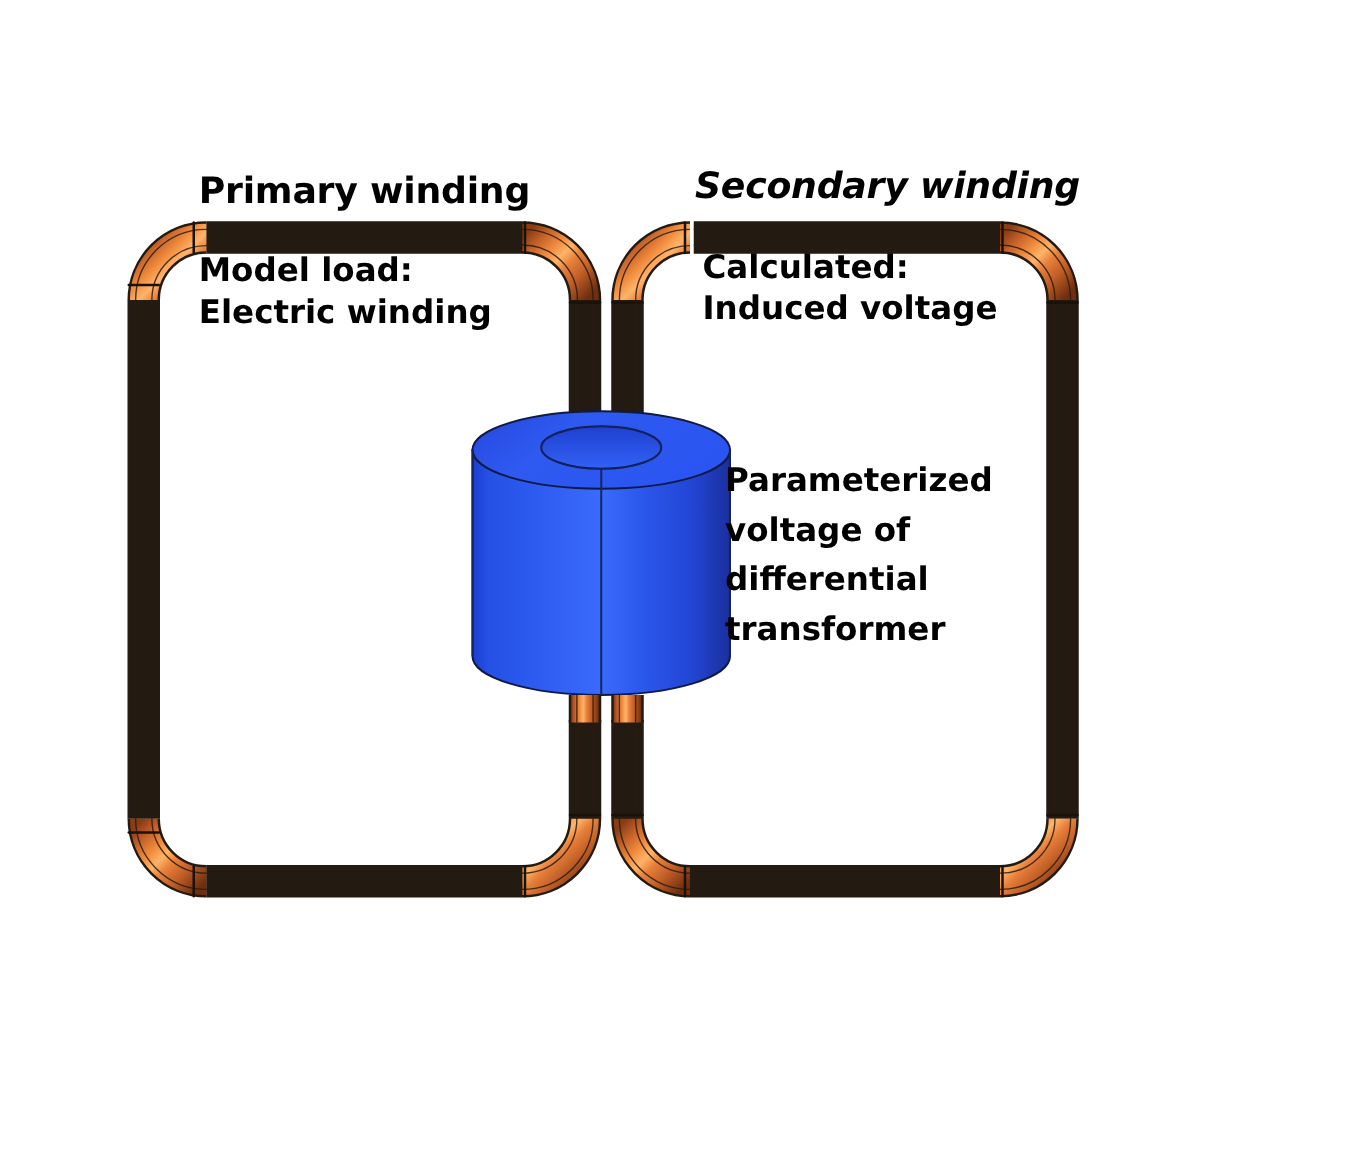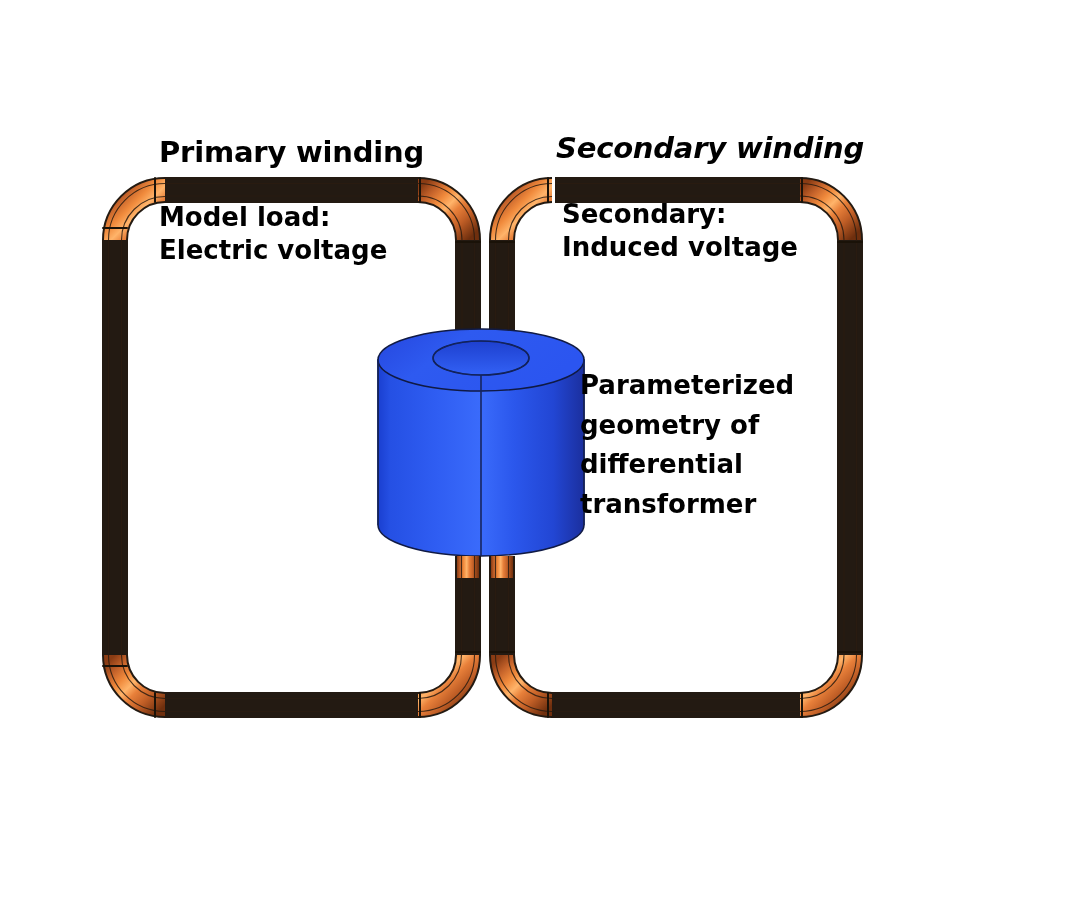--- a/index.html
+++ b/index.html
@@ -221,23 +221,23 @@
         <path d="M 508.5,556 L 508.5,578"></path>
       </g>
     </g>
   </svg>
 
   <div class="label" id="label-primary">Primary winding</div>
 
   <div class="label" id="label-secondary">Secondary winding</div>
 
   <div class="label" id="label-model-load">Model load:
-Electric voltage</div>
-
-  <div class="label" id="label-calculated">Secondary:
+Electric winding</div>
+
+  <div class="label" id="label-calculated">Calculated:
 Induced voltage</div>
 
   <div class="label" id="label-geometry">Parameterized
-geometry of
+voltage of
 differential
 transformer</div>
 
 </div>
 
 </body></html>

